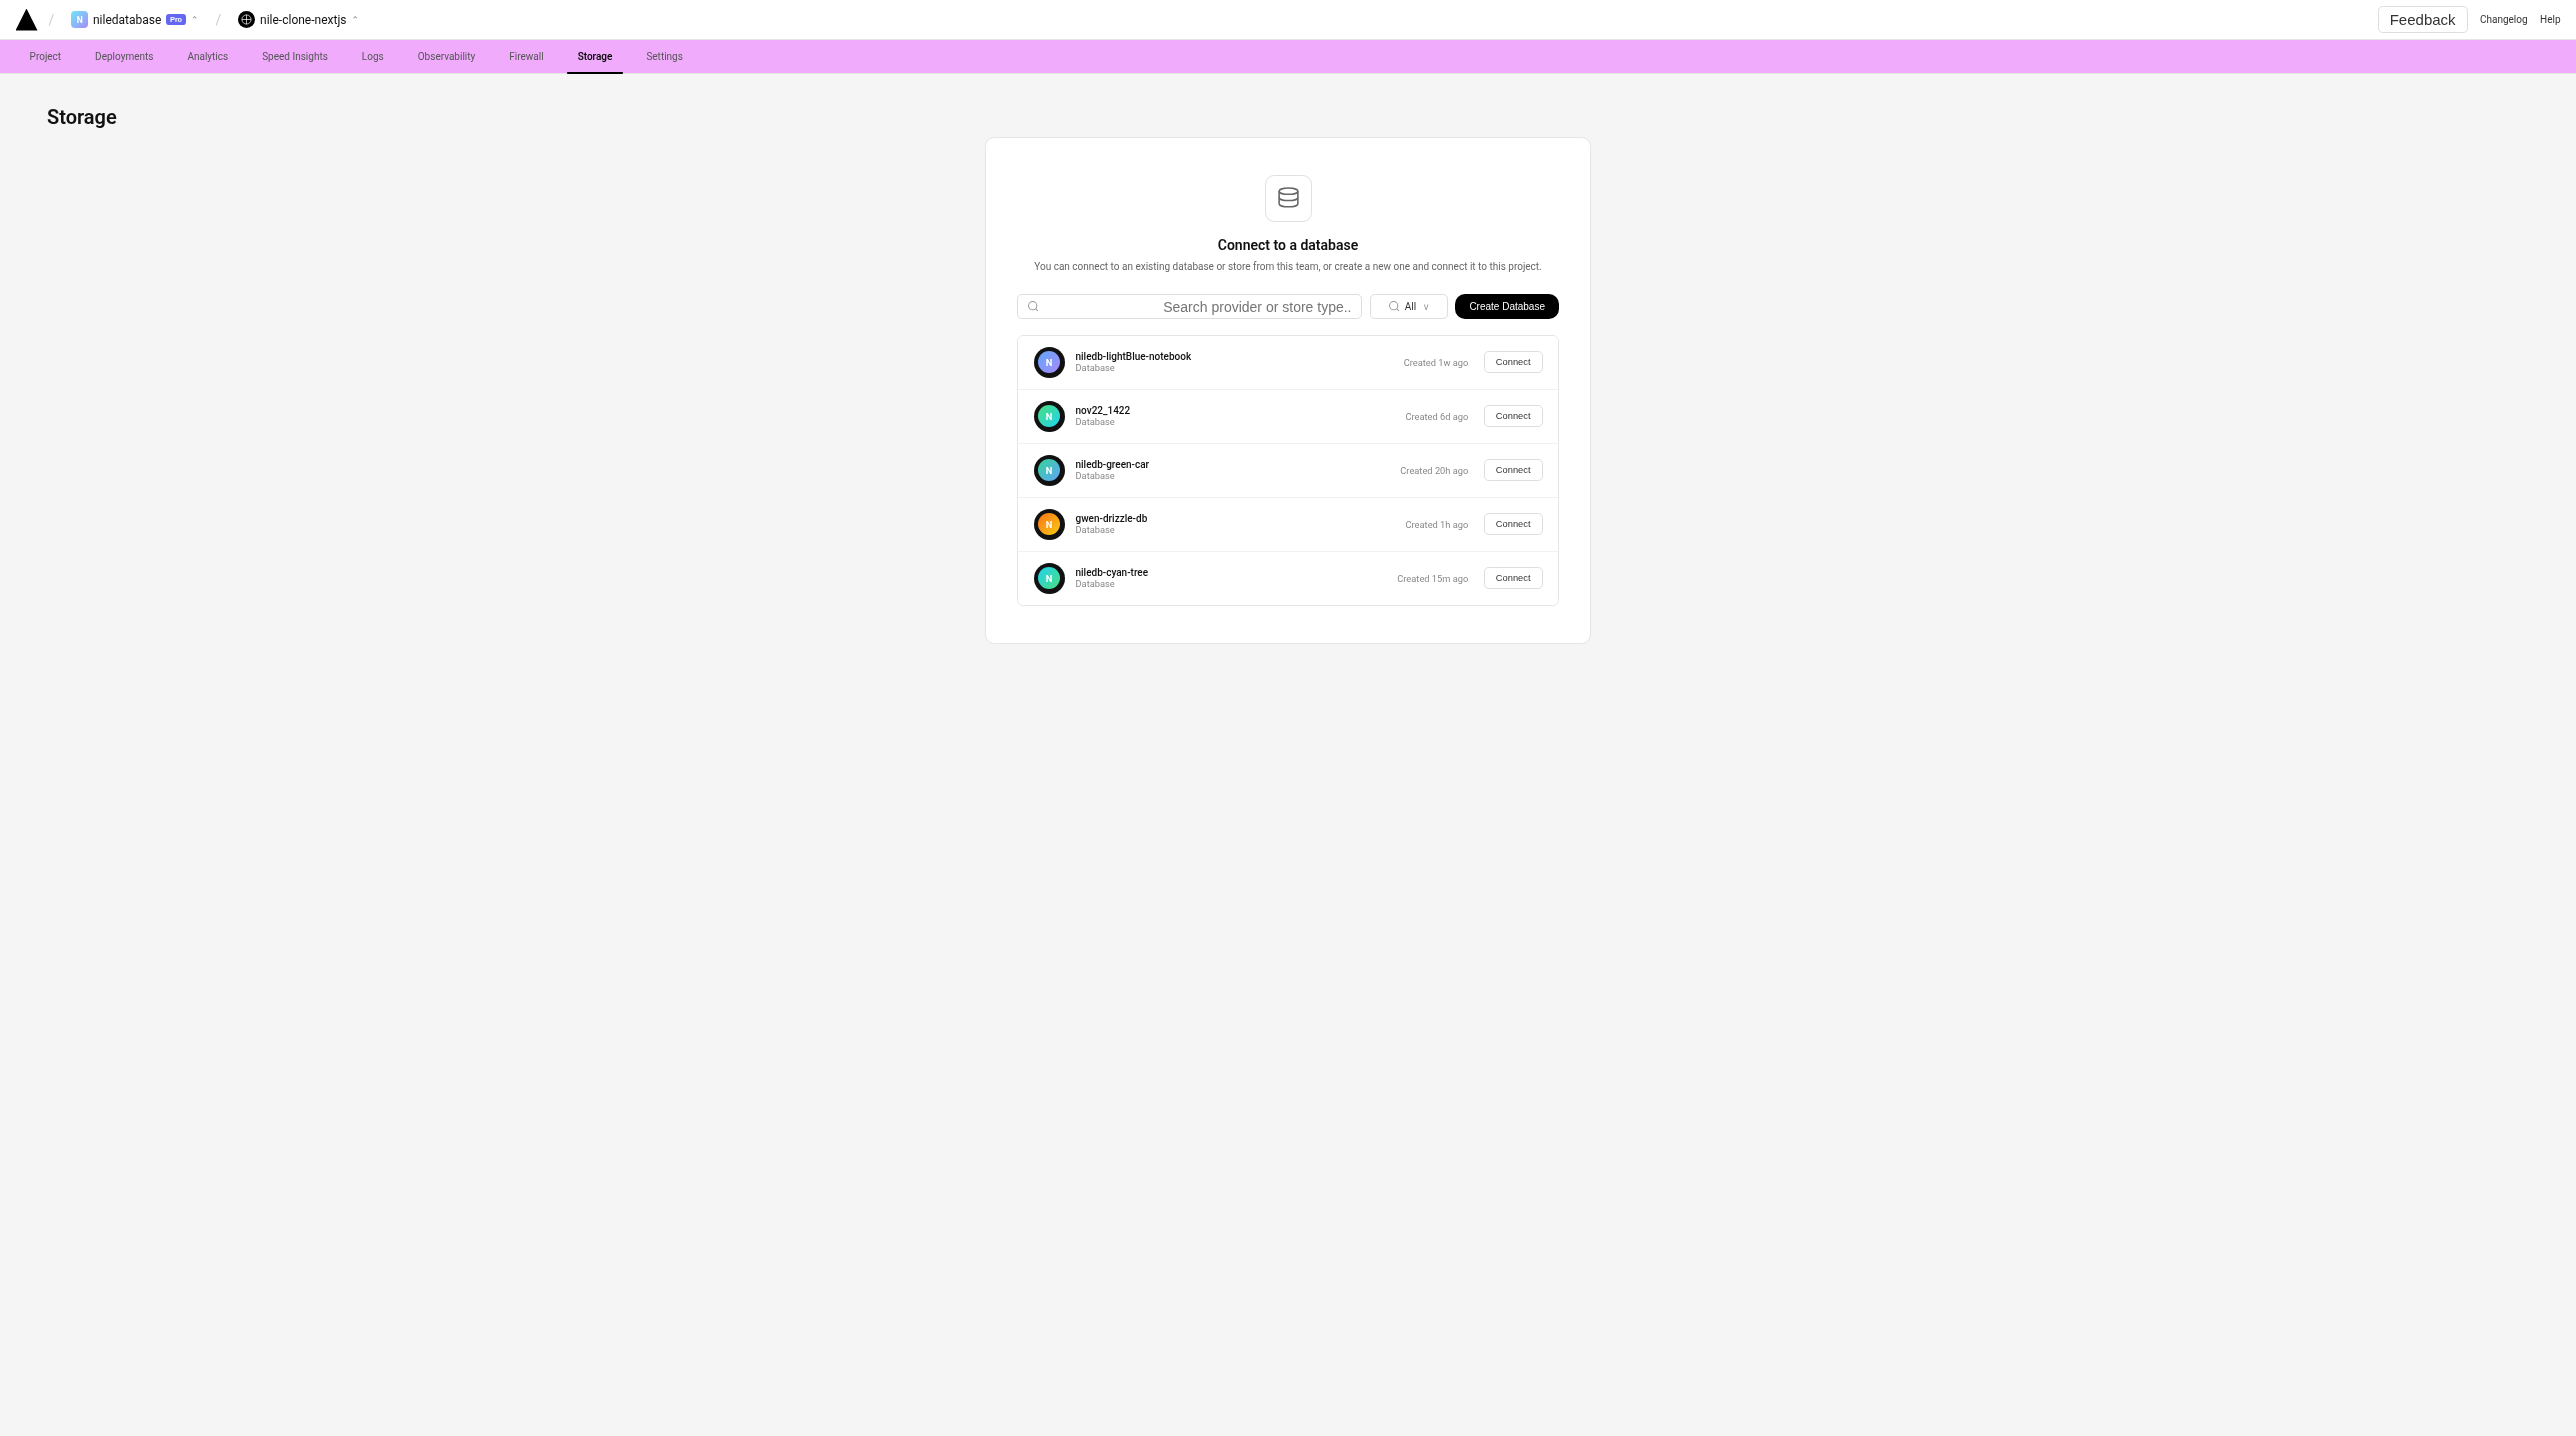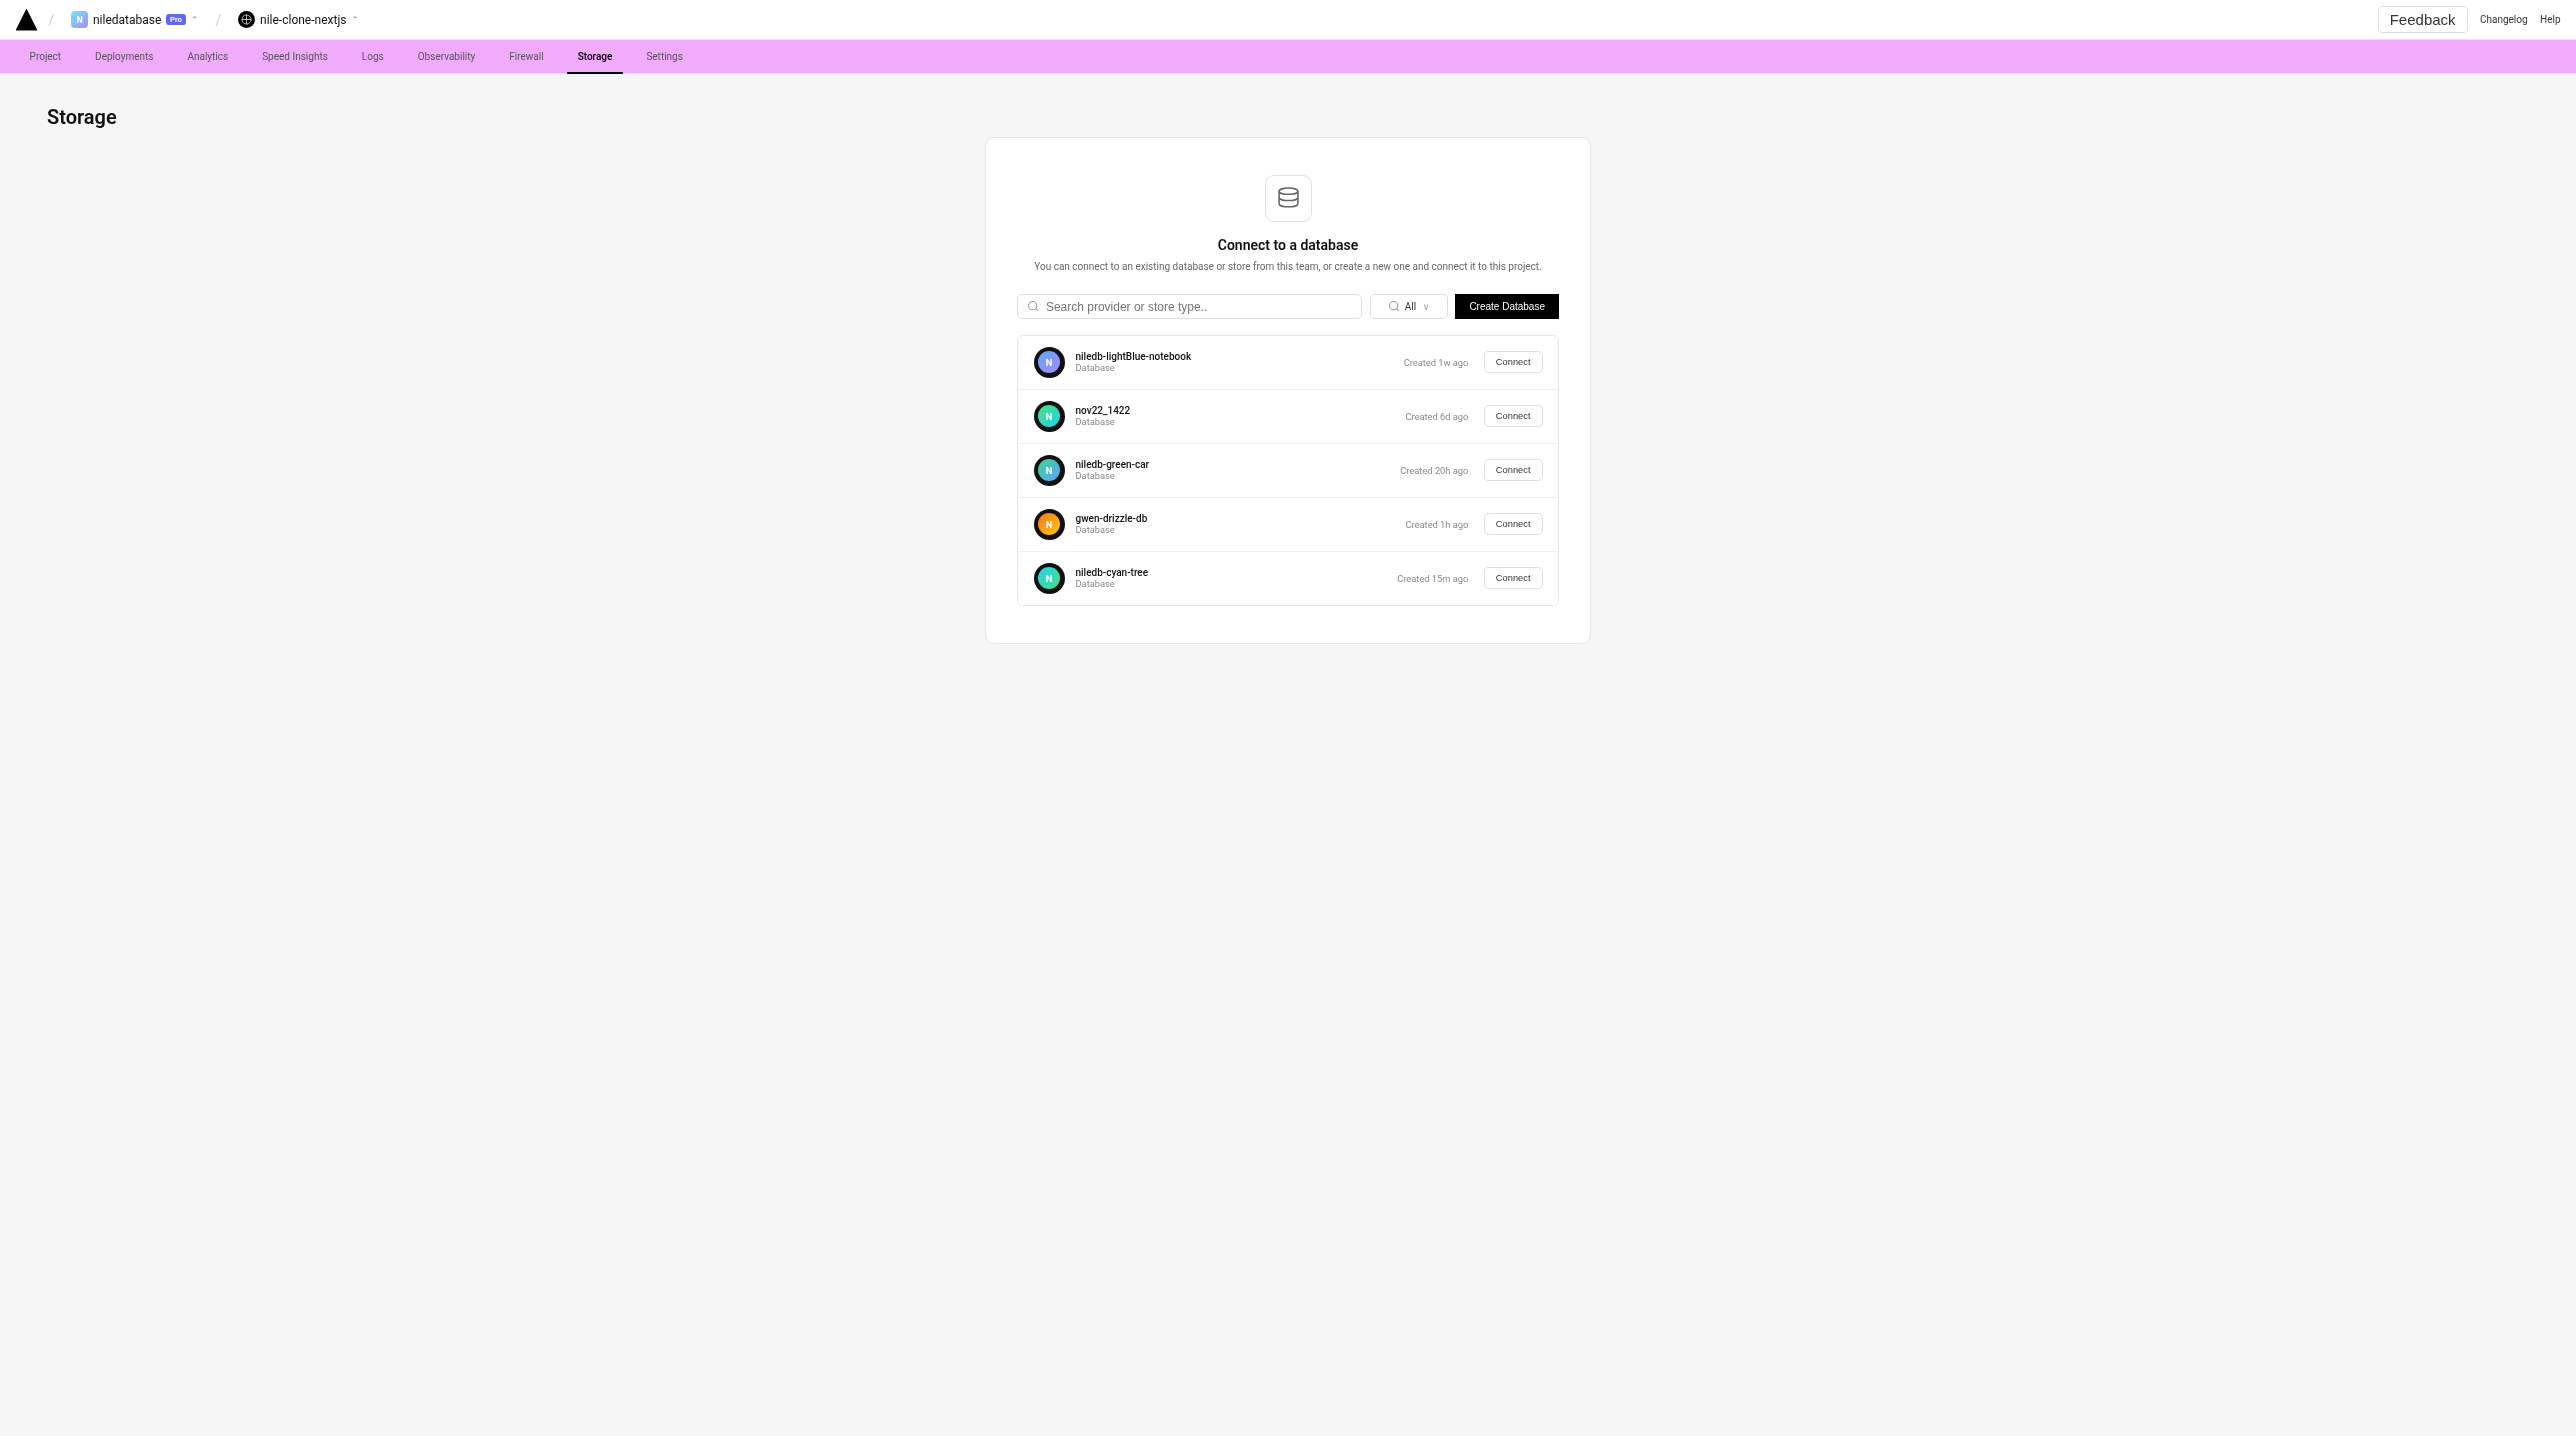--- a/index.html
+++ b/index.html
@@ -98,35 +98,35 @@
     .search-row {
       display: flex; gap: 7.8px; margin-bottom: 15.5px;
     }
     .search-wrap {
       flex: 1; display: flex; align-items: center;
       border: 0.8px solid #ddd; border-radius: 4.7px;
       padding: 0 9.3px; background: #fff;
     }
     .search-wrap svg { width: 12.4px; height: 12.4px; color: #999; margin-right: 6.2px; flex-shrink: 0; }
     .search-input {
-      border: none; outline: none; font-size: 12px; color: #333;
-      width: 100%; background: transparent;
+      border: none; outline: none; font-size: 14px; color: #333;
+      width: 100%; background: transparent; text-align: right;
     }
     .filter-wrap {
       display: flex; align-items: center; gap: 4.7px;
       border: 0.8px solid #ddd; border-radius: 4.7px;
       padding: 0 17px; background: #fff; min-width: 78px; cursor: pointer;
     }
     .filter-wrap svg { width: 12.4px; height: 12.4px; color: #999; flex-shrink: 0; }
     .filter-label { font-size: 10px; color: #333; flex: 1; }
     .filter-chevron { color: #999; font-size: 9.3px; }
 
     .create-db-btn {
       padding: 7px 14px; background: #000; color: #fff;
-      border: none; border-radius: 0; font-size: 10px; font-weight: 500;
+      border: none; border-radius: 10px; font-size: 10px; font-weight: 500;
       cursor: pointer; white-space: nowrap;
     }
 
     
     .db-list { border: 0.8px solid #e5e5e5; border-radius: 6.2px; overflow: hidden; }
     .db-row {
       display: flex; align-items: center; justify-content: space-between;
       padding: 11px 15.5px; border-bottom: 0.8px solid #f0f0f0;
       background: #fff;
     }

